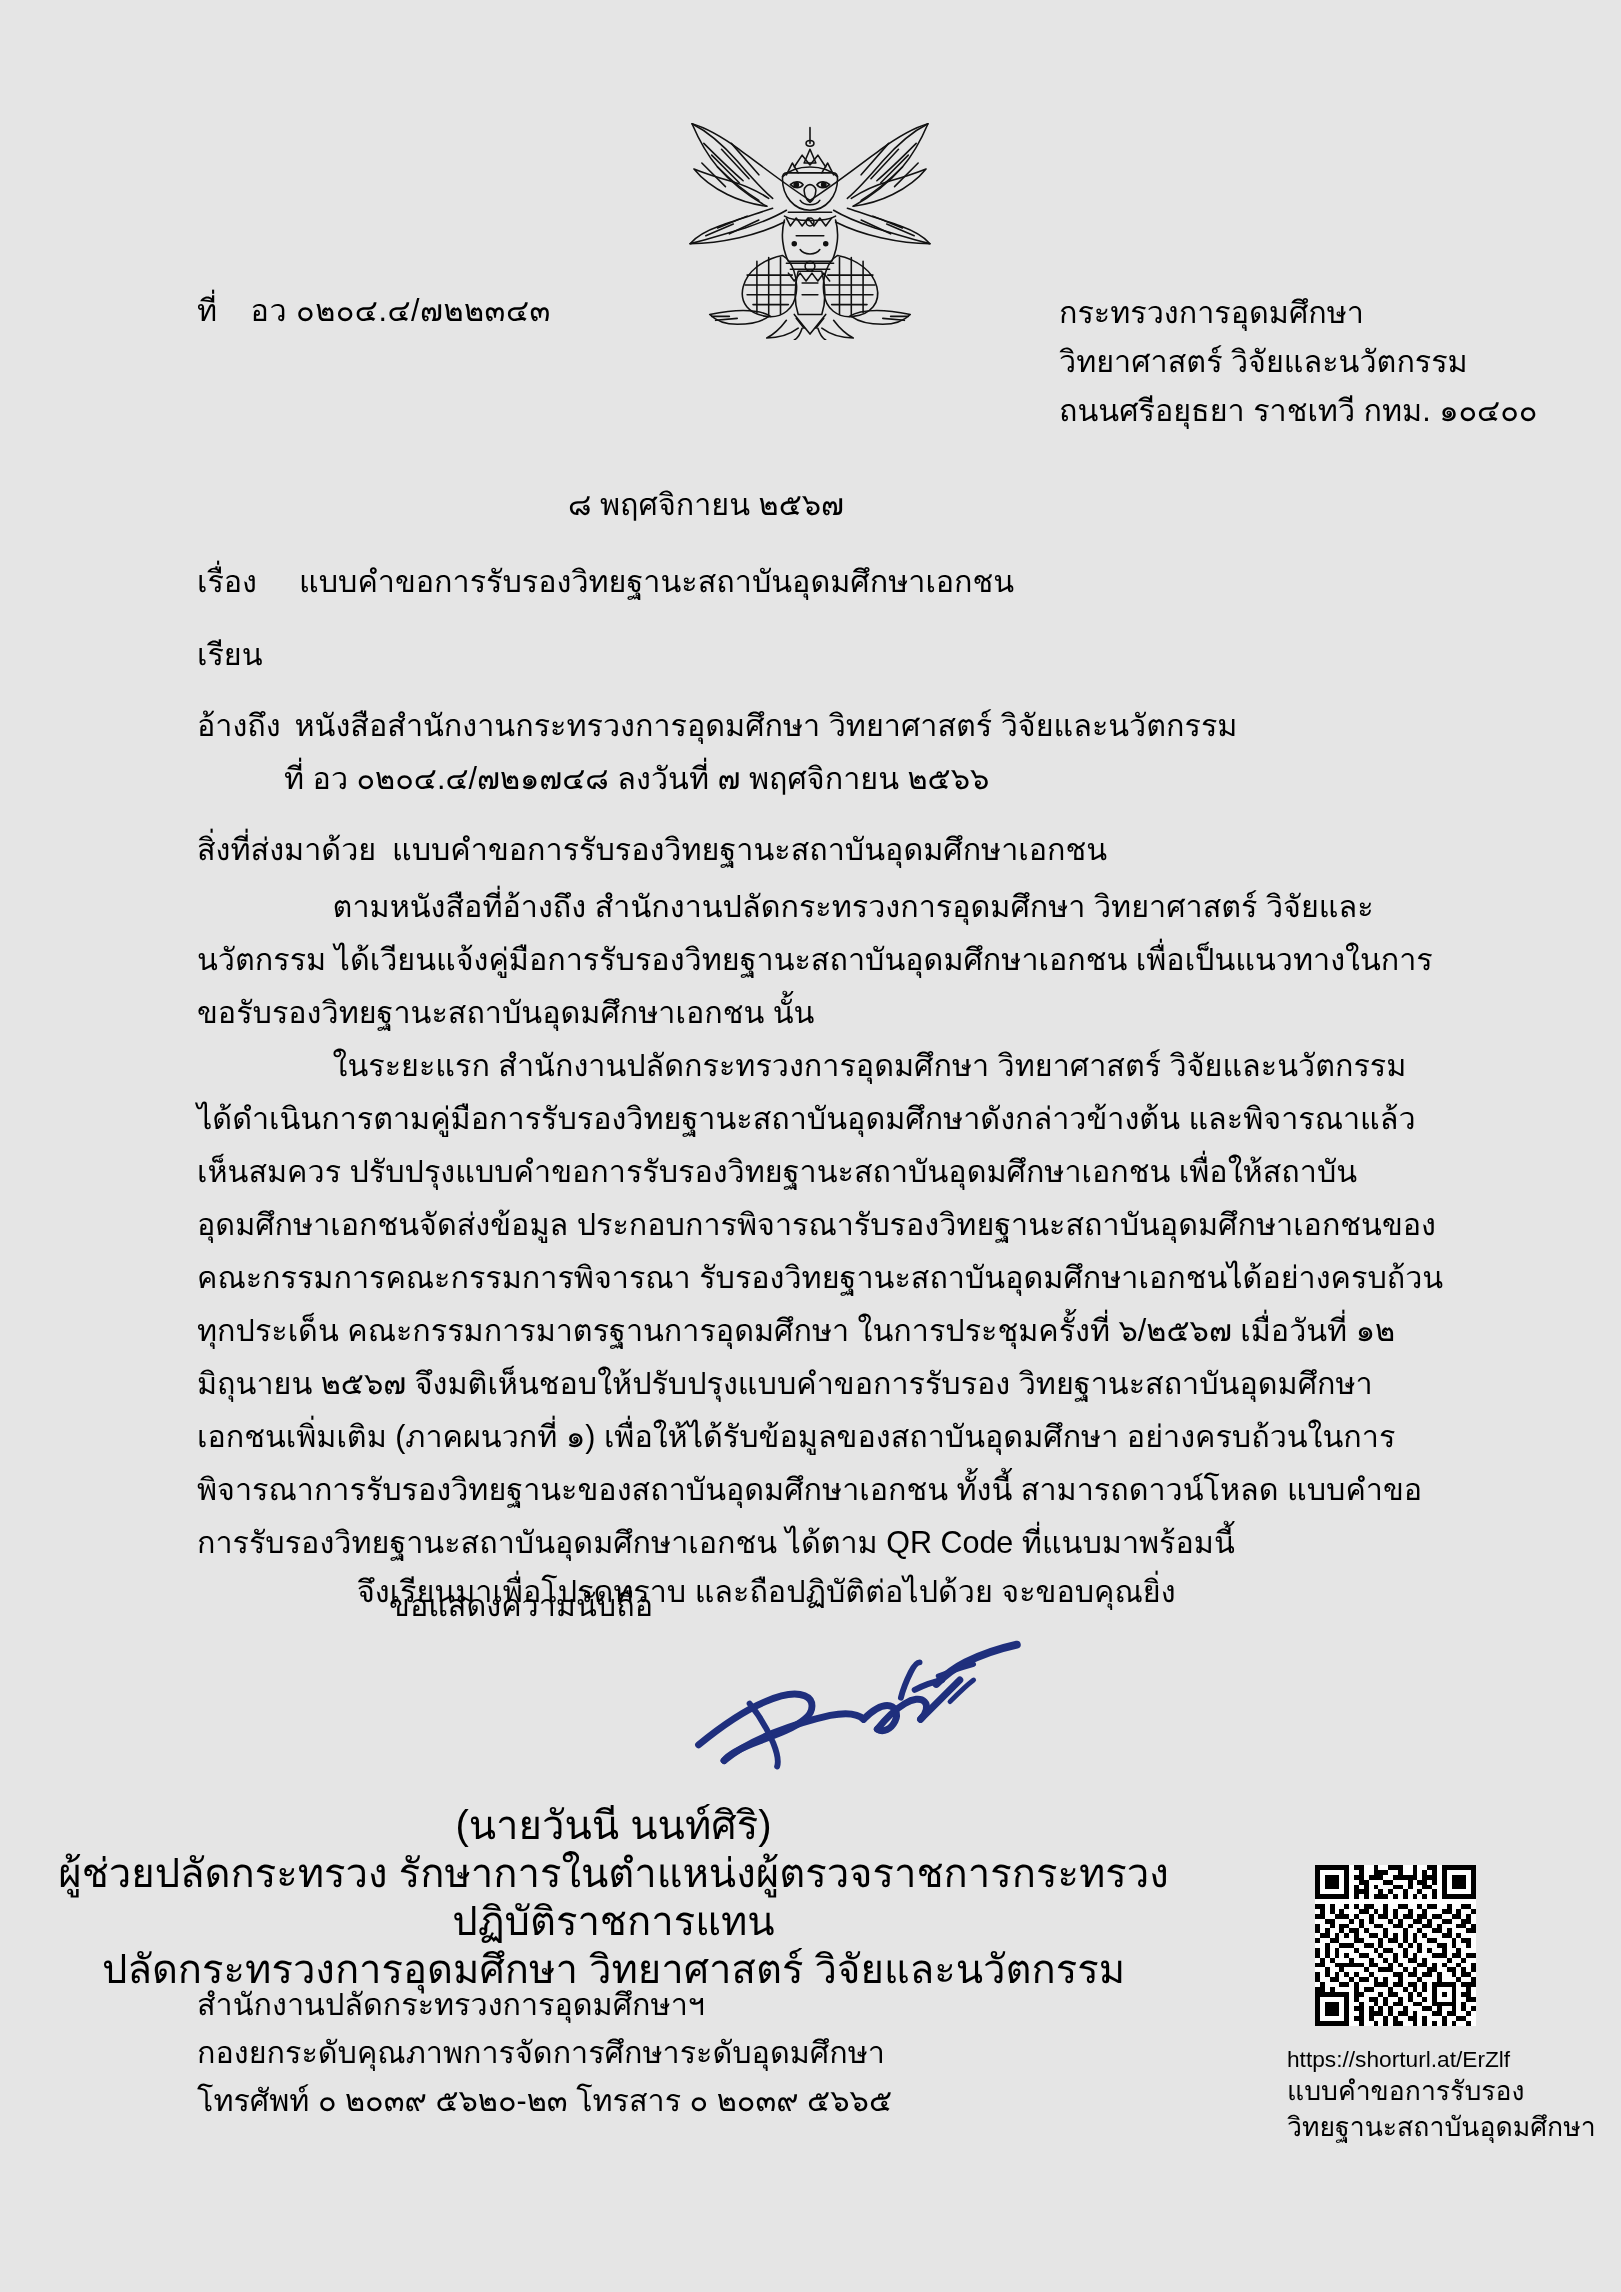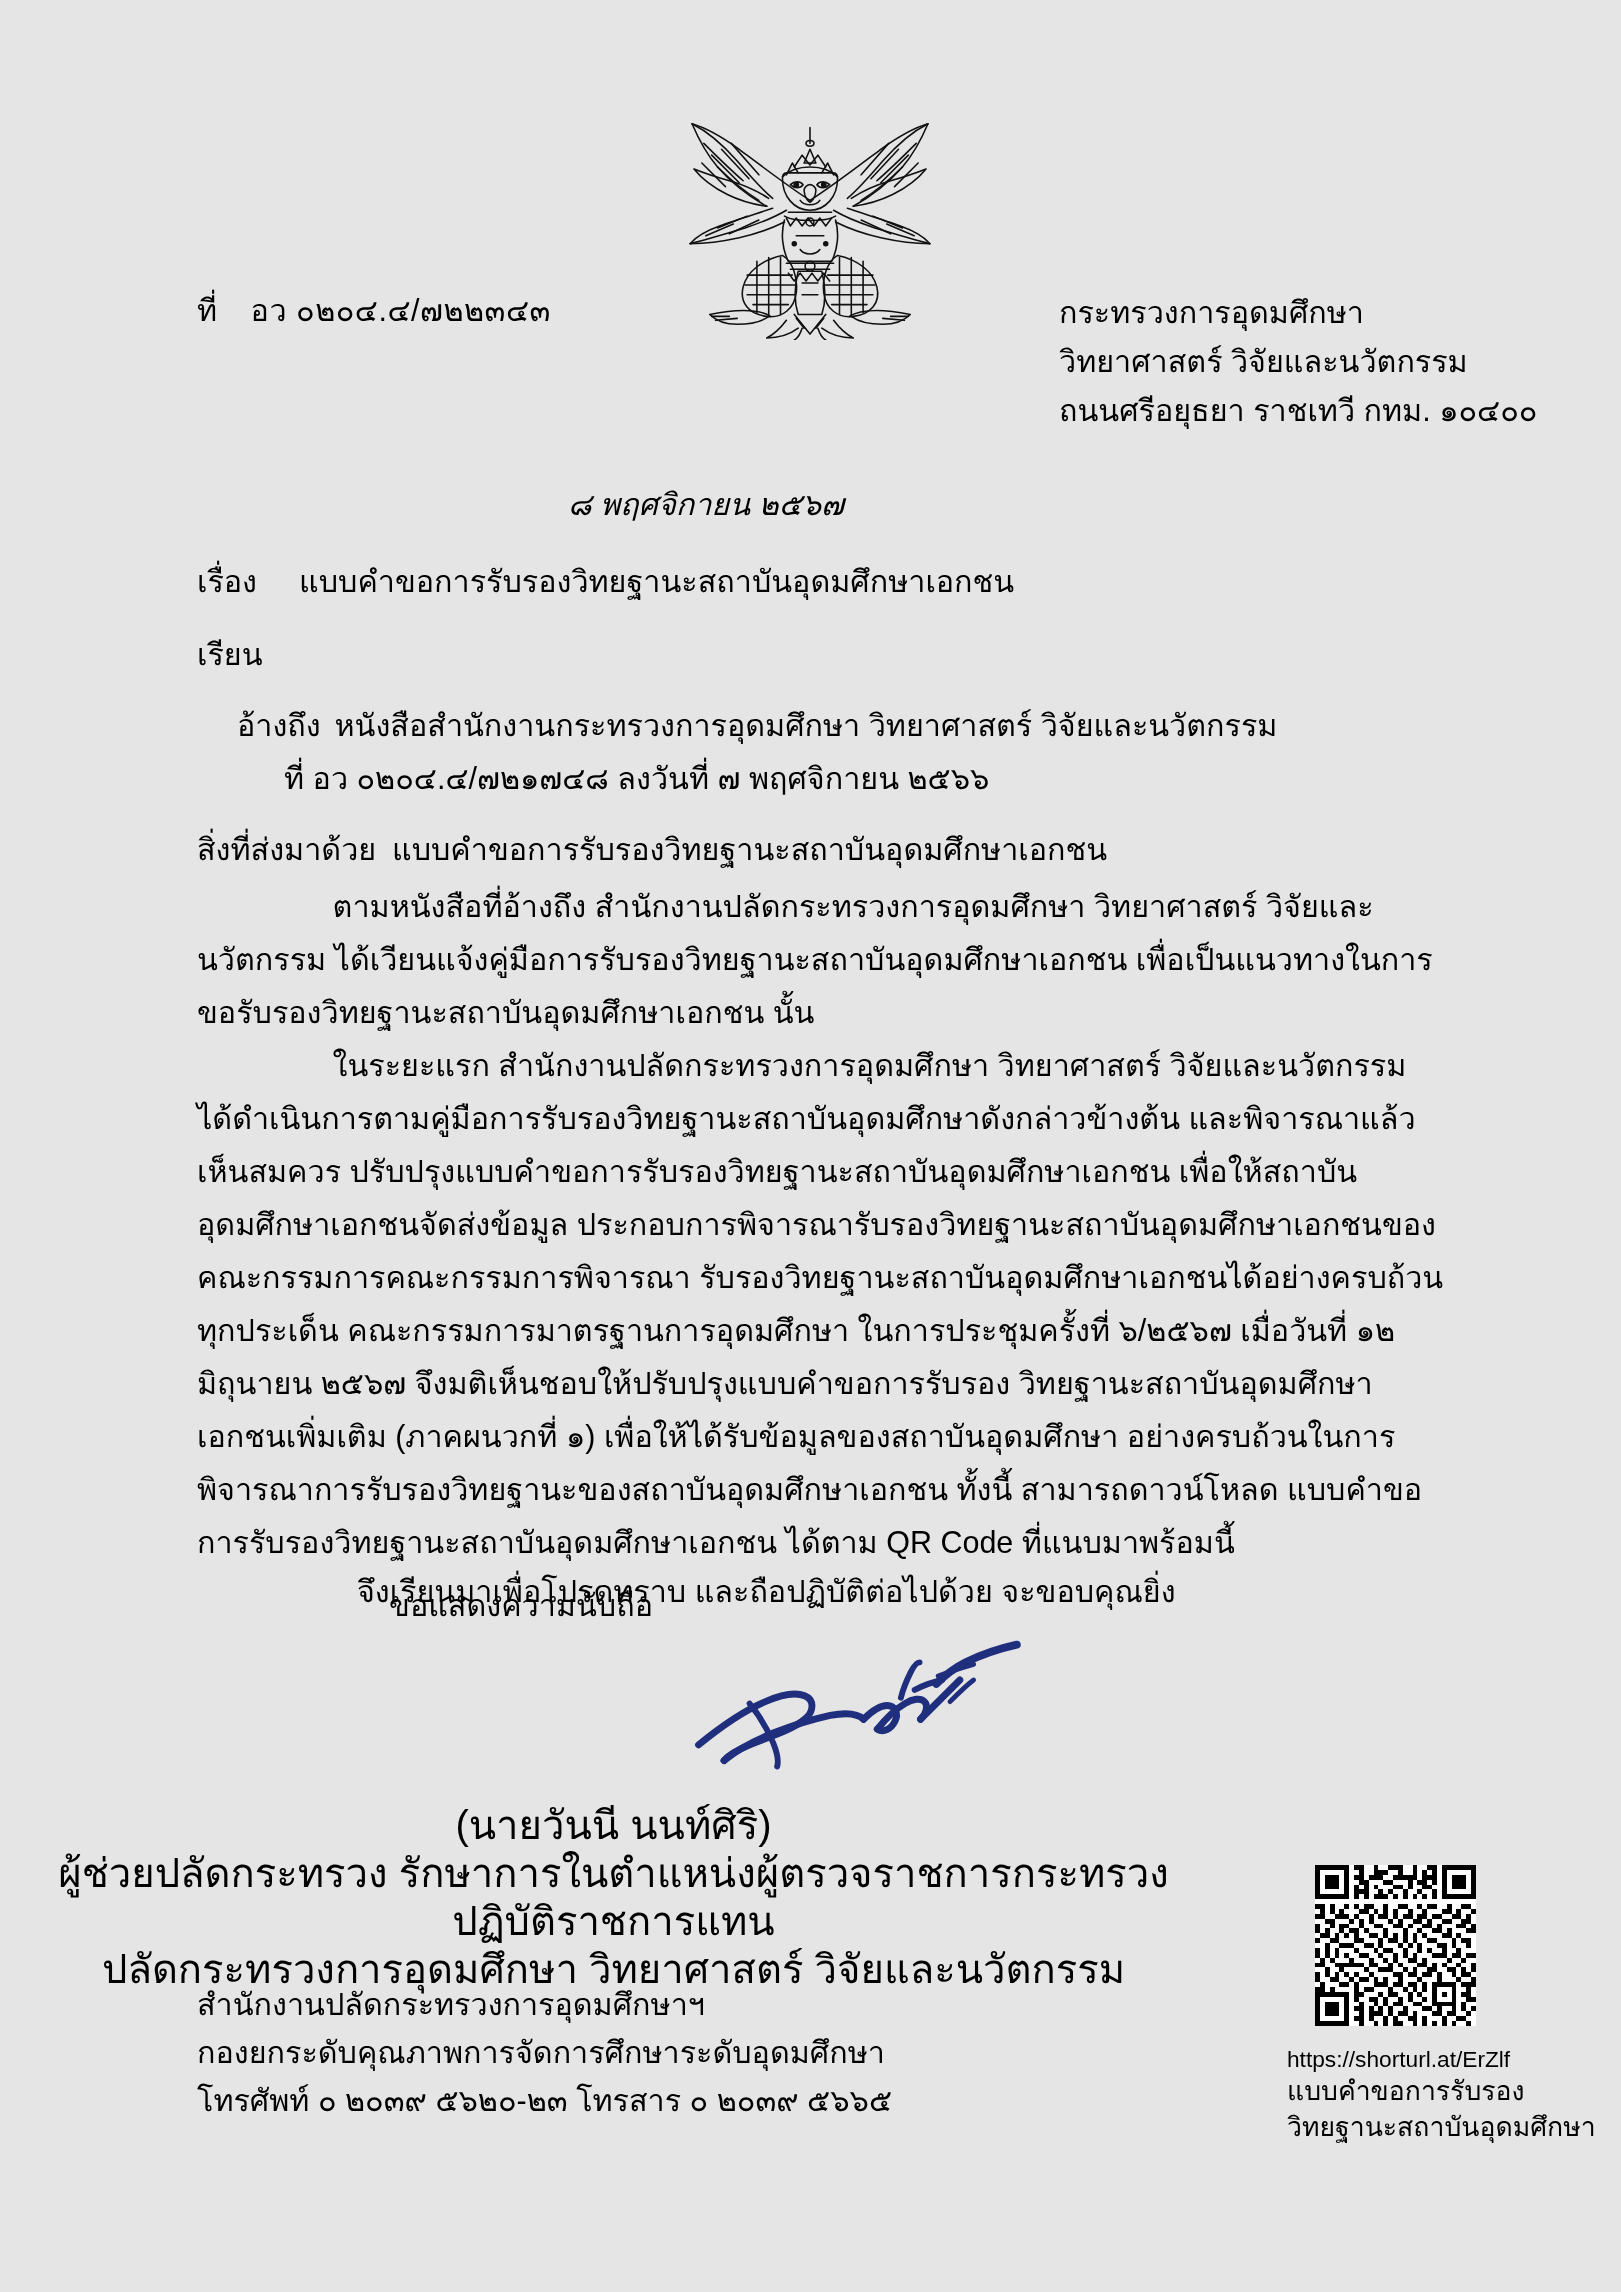--- a/index.html
+++ b/index.html
@@ -52,42 +52,41 @@
   }
 
   
   .date-line {
     position: absolute;
     left: 0;
     top: 480px;
     width: 1534px;
     text-align: center;
     font-size: 30.5px;
-    font-style: italic;
   }
   .date-line .date-inner {
     display: inline-block;
     transform: translateX(-61px);
   }
 
   
   .field-row {
     position: absolute;
     left: 197px;
     font-size: 30.5px;
     white-space: nowrap;
   }
   .field-row .fld-label {
     display: inline-block;
   }
   .row-subject { top: 557px; }
   .row-subject .fld-label { width: 102px; }
   .row-salutation { top: 630px; }
   .row-reference { top: 701px; }
-  .row-reference .fld-label { margin-right: 13.8px; margin-left: 40px; }
+  .row-reference .fld-label { margin-right: 13.8px; }
   .row-reference-2 {
     top: 754px;
     left: 284px;
   }
   .row-enclosure { top: 825px; }
   .row-enclosure .fld-label { margin-right: 15.8px; }
 
   
   .body-para {
     position: absolute;

